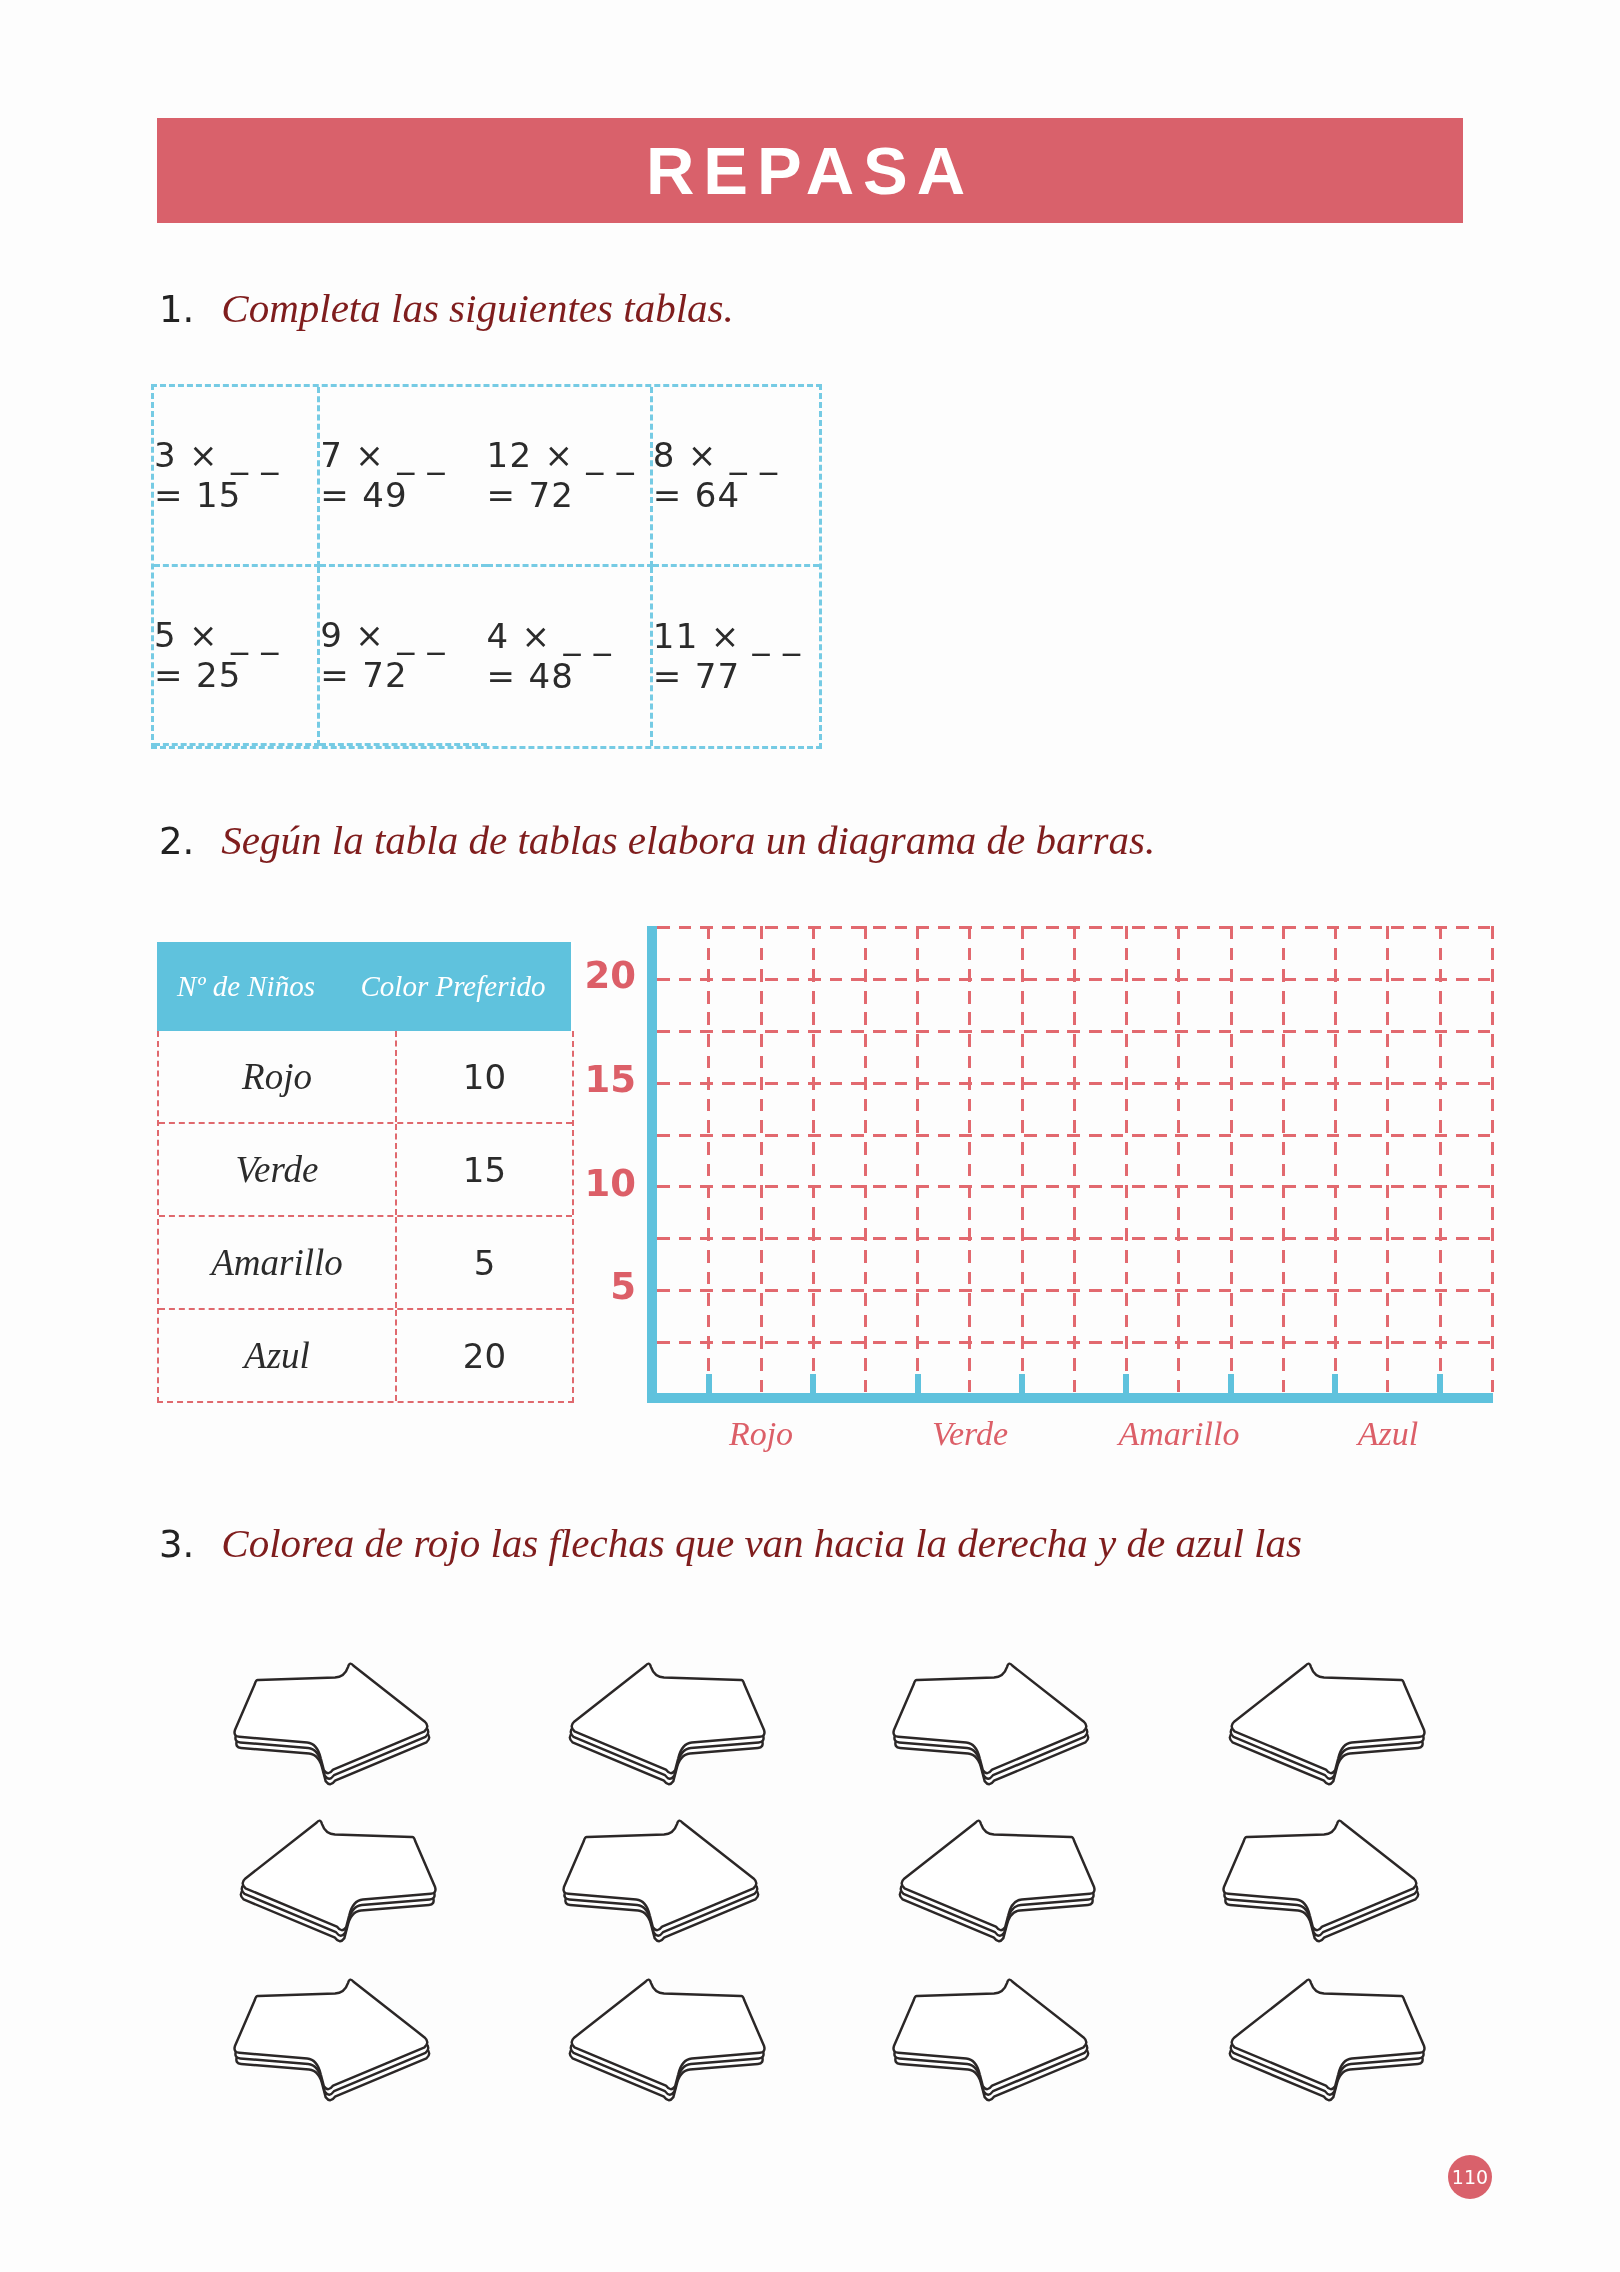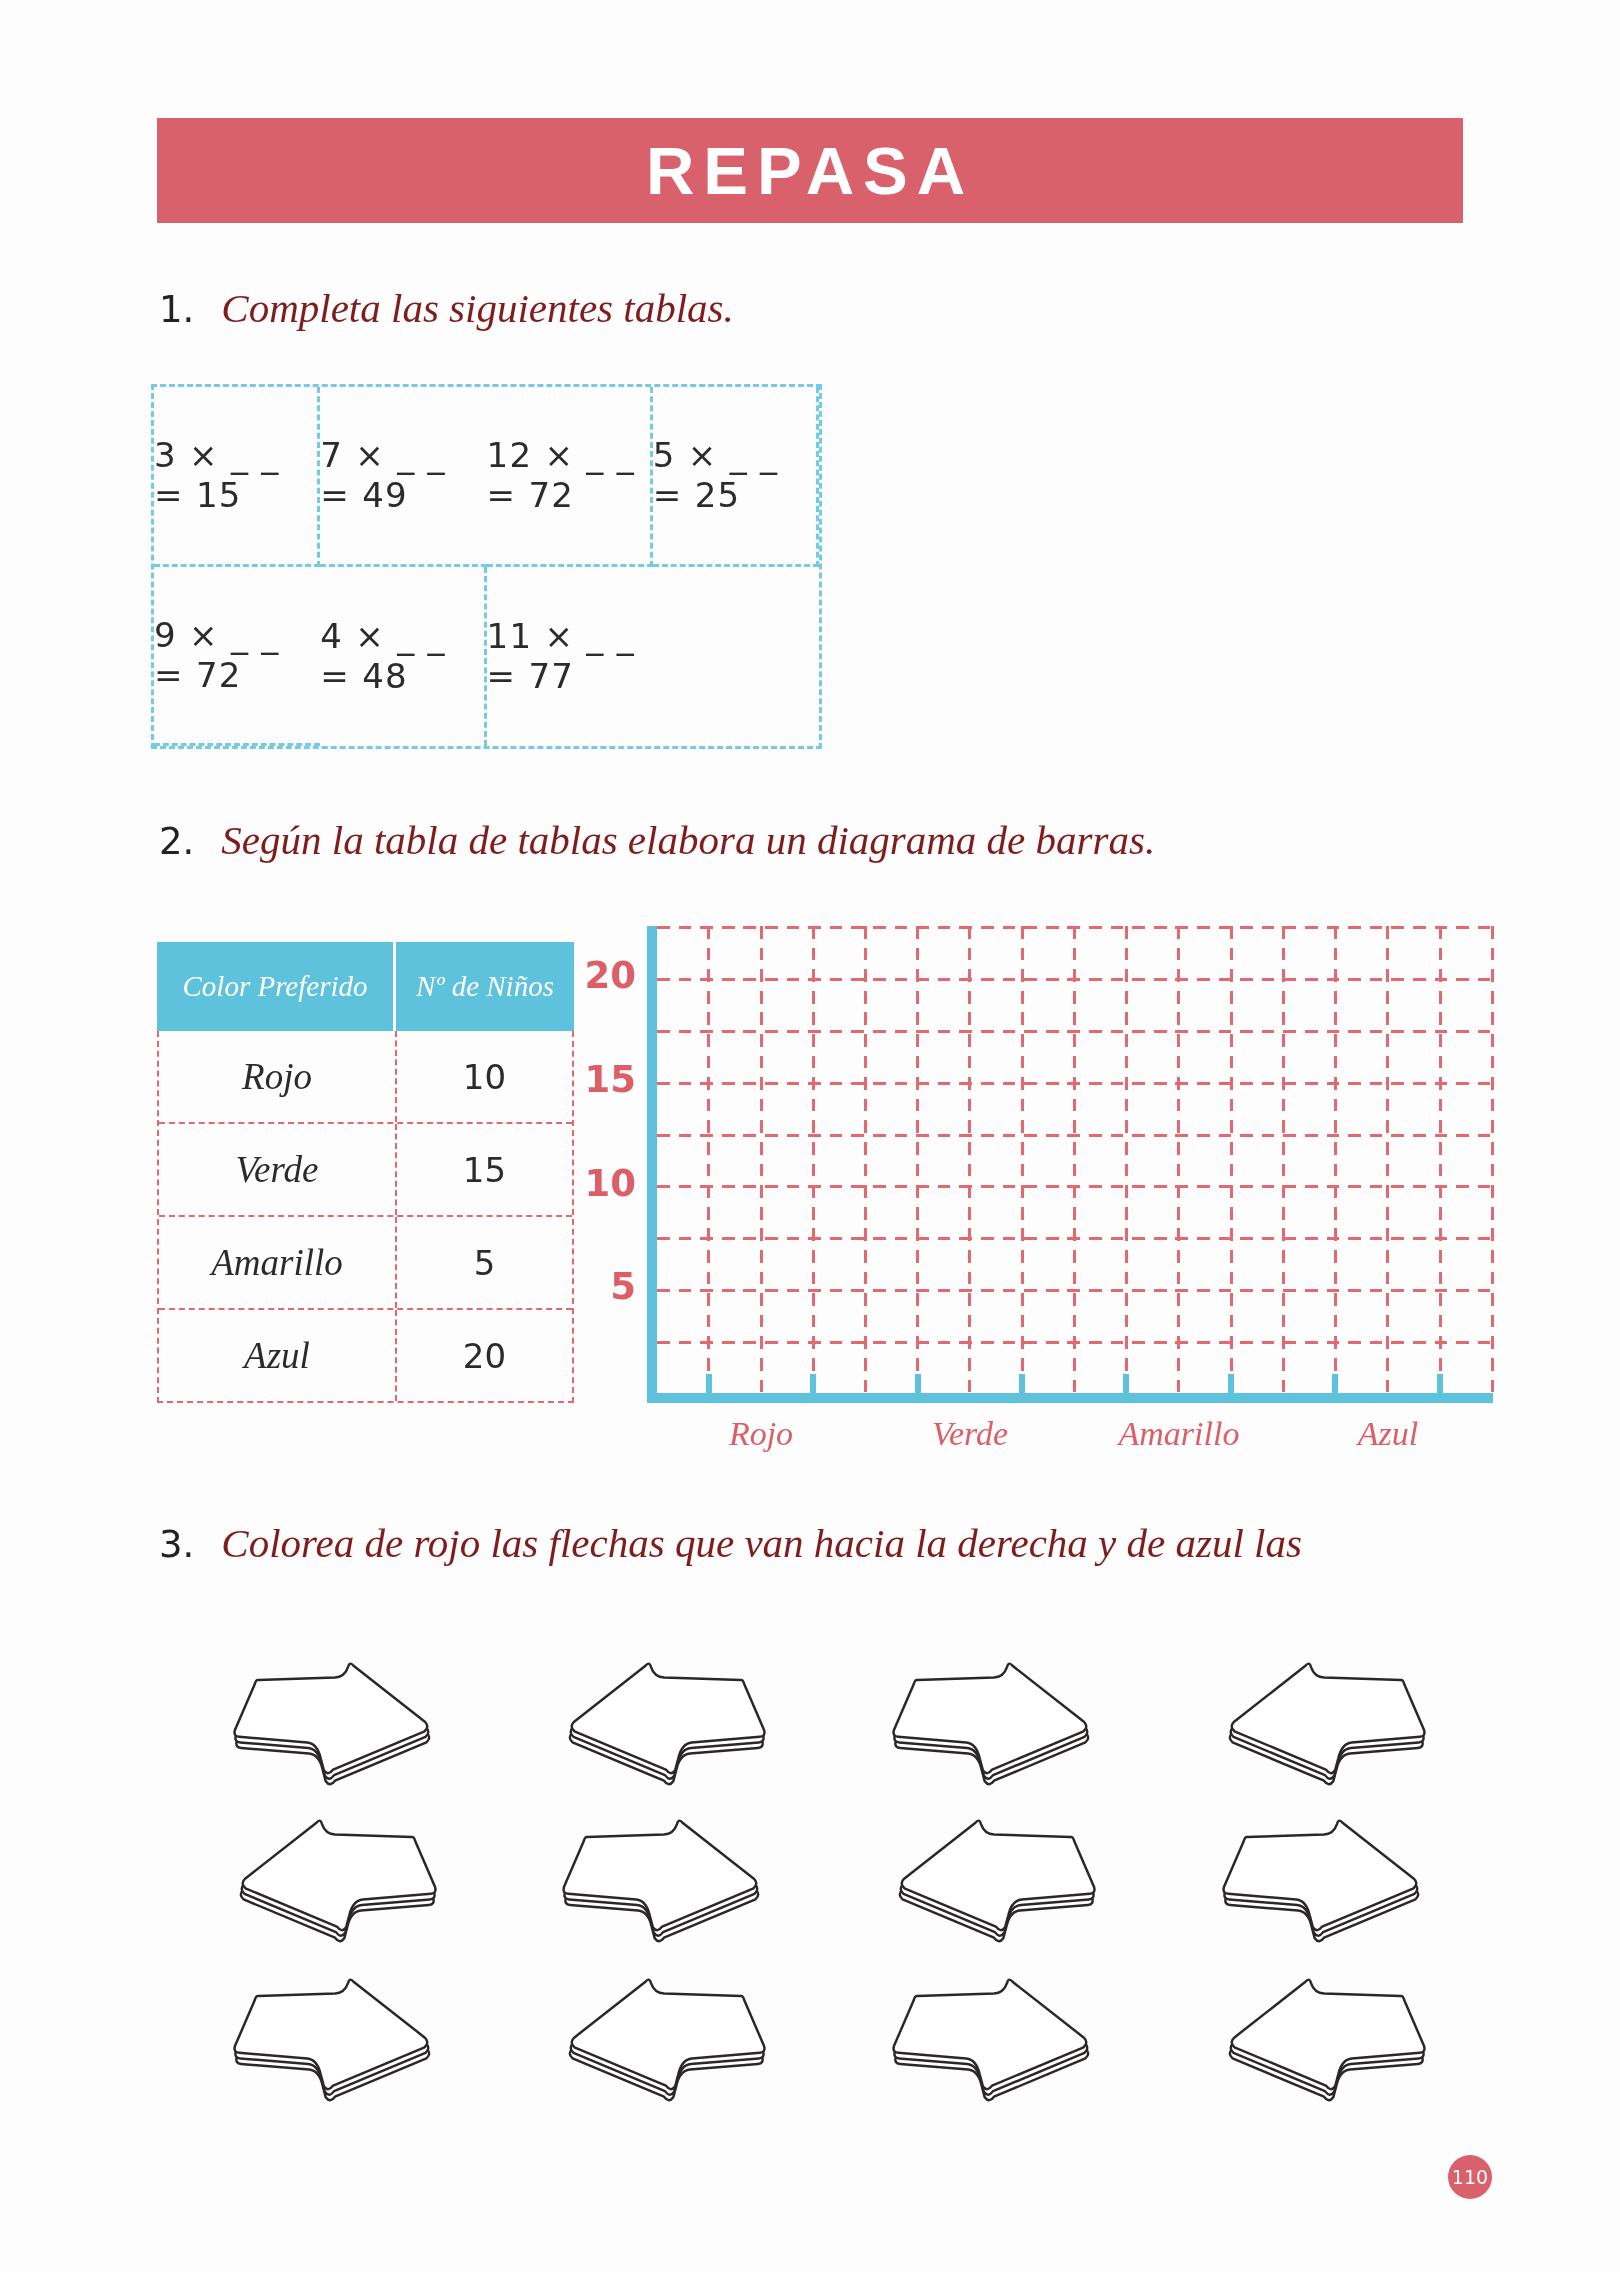--- a/index.html
+++ b/index.html
@@ -73,35 +73,36 @@
 
   <div class="ex-head" style="left:159px;top:284px;">
     <span class="ex-num">1.</span>
     <span class="ex-prompt">Completa las siguientes tablas.</span>
   </div>
 
   <div class="ptable" style="left:151px;top:384px;width:665px;height:359px;">
       <div class="pcell cr rb">3 × _ _ = 15</div>
       <div class="pcell rb">7 × _ _ = 49</div>
       <div class="pcell cr rb">12 × _ _ = 72</div>
+      <div class="pcell rb">8 × _ _ = 64</div>
       <div class="pcell cr rb">5 × _ _ = 25</div>
       <div class="pcell rb">9 × _ _ = 72</div>
       <div class="pcell cr">4 × _ _ = 48</div>
       <div class="pcell">11 × _ _ = 77</div>
     </div>
 
   <div class="ex-head" style="left:159px;top:816px;">
     <span class="ex-num">2.</span>
     <span class="ex-prompt">Según la tabla de tablas elabora un diagrama de barras.</span>
   </div>
 
   <div class="dtable">
     <div class="dthead">
+      <div class="dth second">Nº de Niños</div>
       <div class="dth first">Color Preferido</div>
-      <div class="dth second">Nº de Niños</div>
     </div>
     <div class="dtbody" id="dtbody">
         <div class="drow">
           <div class="dname">Rojo</div>
           <div class="dval">10</div>
         </div>
         <div class="drow">
           <div class="dname">Verde</div>
           <div class="dval">15</div>
         </div>

